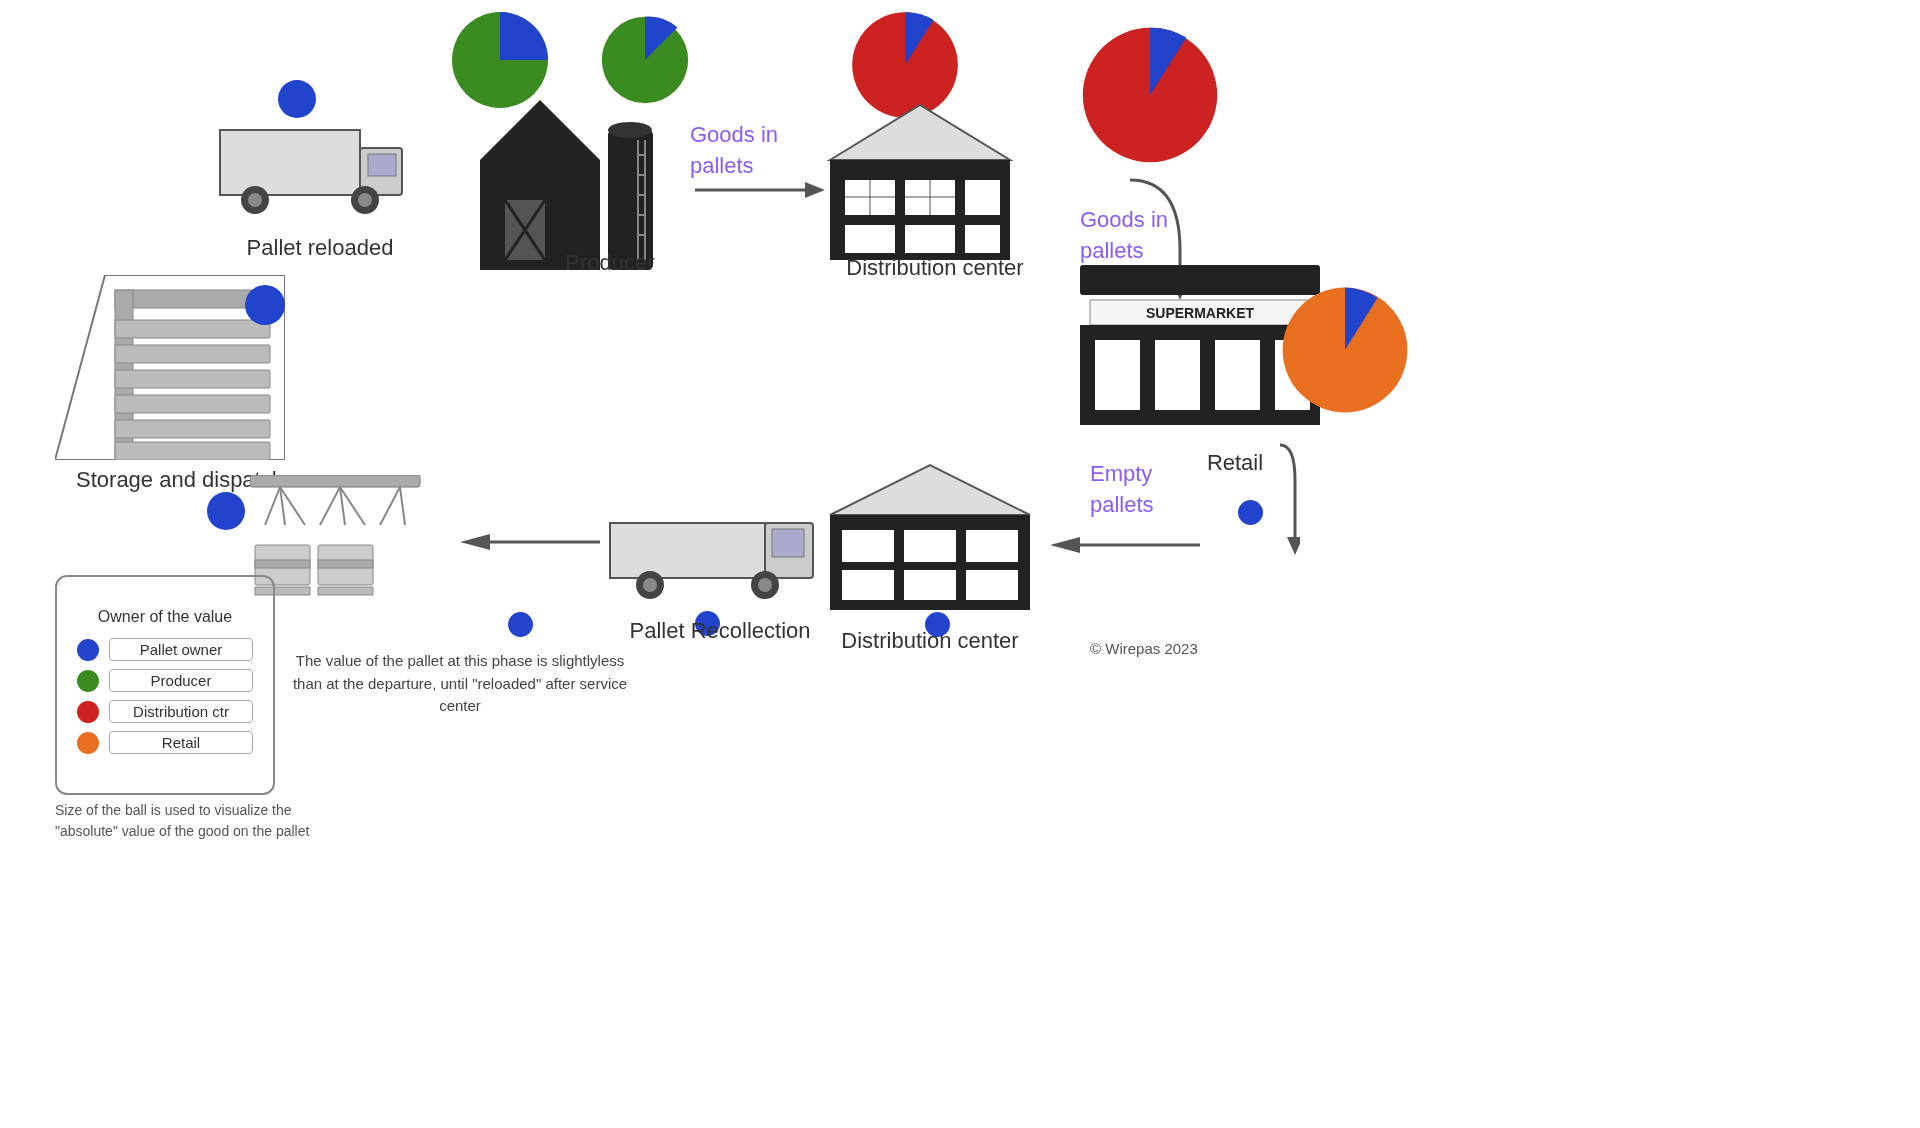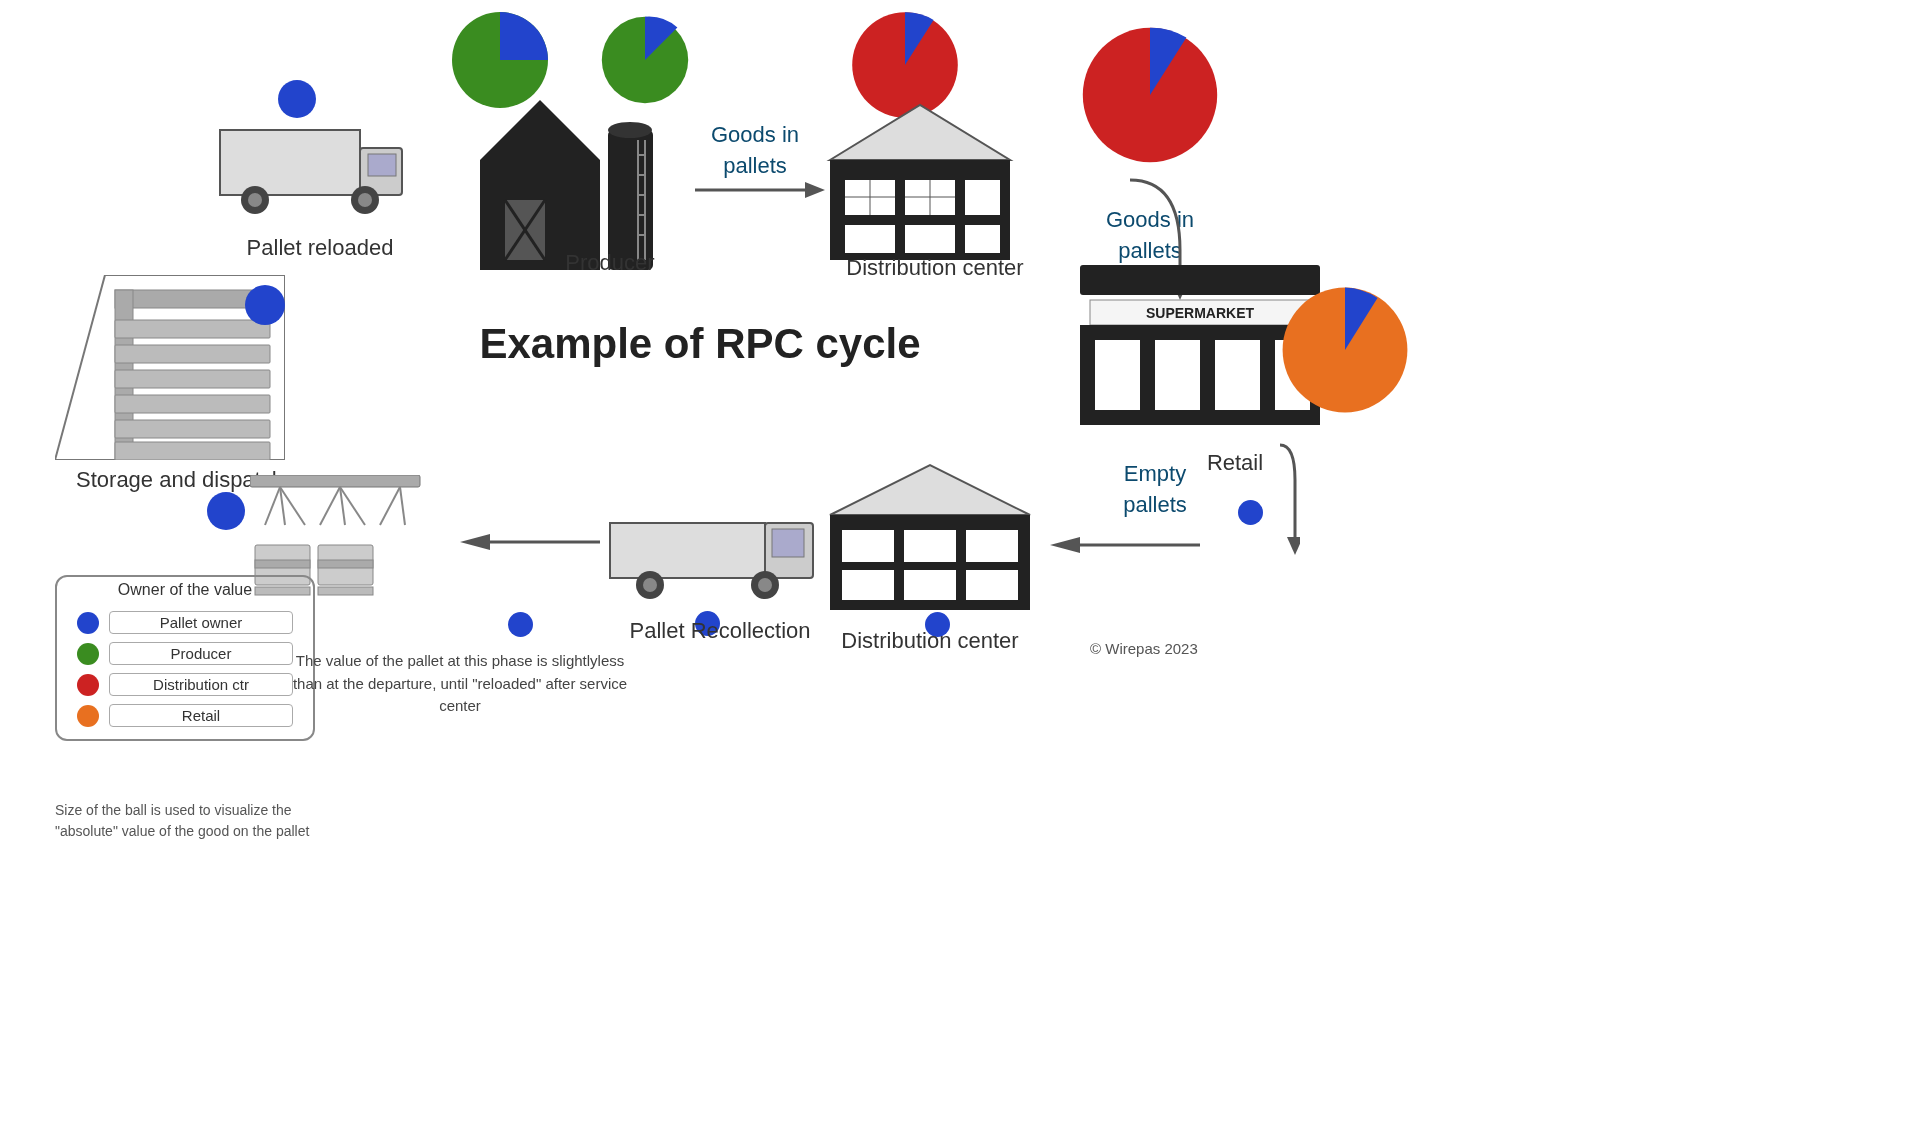--- a/index.html
+++ b/index.html
@@ -18,22 +18,22 @@
       height: 1128px;
     }
 
     
     .legend-box {
       position: absolute;
       left: 55px;
       top: 575px;
       border: 2px solid #888;
       border-radius: 12px;
-      padding: 4px 20px;
-      width: 260px;
+      padding: 31px 20px;
+      width: 220px;
     }
 
     .legend-title {
       font-size: 16px;
       text-align: center;
       margin-bottom: 12px;
       color: #333;
     }
 
     .legend-item {
@@ -95,31 +95,29 @@
     .copyright {
       position: absolute;
       font-size: 15px;
       color: #555;
     }
 
     
     .arrow-label {
       position: absolute;
       font-size: 22px;
-      color: #0c4a6e;
-      text-align: center;
+      color: #8b5cf6;
       line-height: 1.4;
     }
   </style>
 </head>
 <body>
 
 <div class="scene">
 
-  <div class="main-title">Example of RPC cycle</div>
 
   <div style="position:absolute; left:210px; top:110px;">
     
     <div class="blue-dot" style="width:38px;height:38px;left:68px;top:-30px;position:absolute;"></div>
     
     <svg width="200" height="110" viewBox="0 0 200 110">
 
       <rect x="10" y="20" width="140" height="65" fill="#ddd" stroke="#555" stroke-width="2"></rect>
 
       <rect x="150" y="38" width="42" height="47" fill="#ccc" stroke="#555" stroke-width="2" rx="3"></rect>

